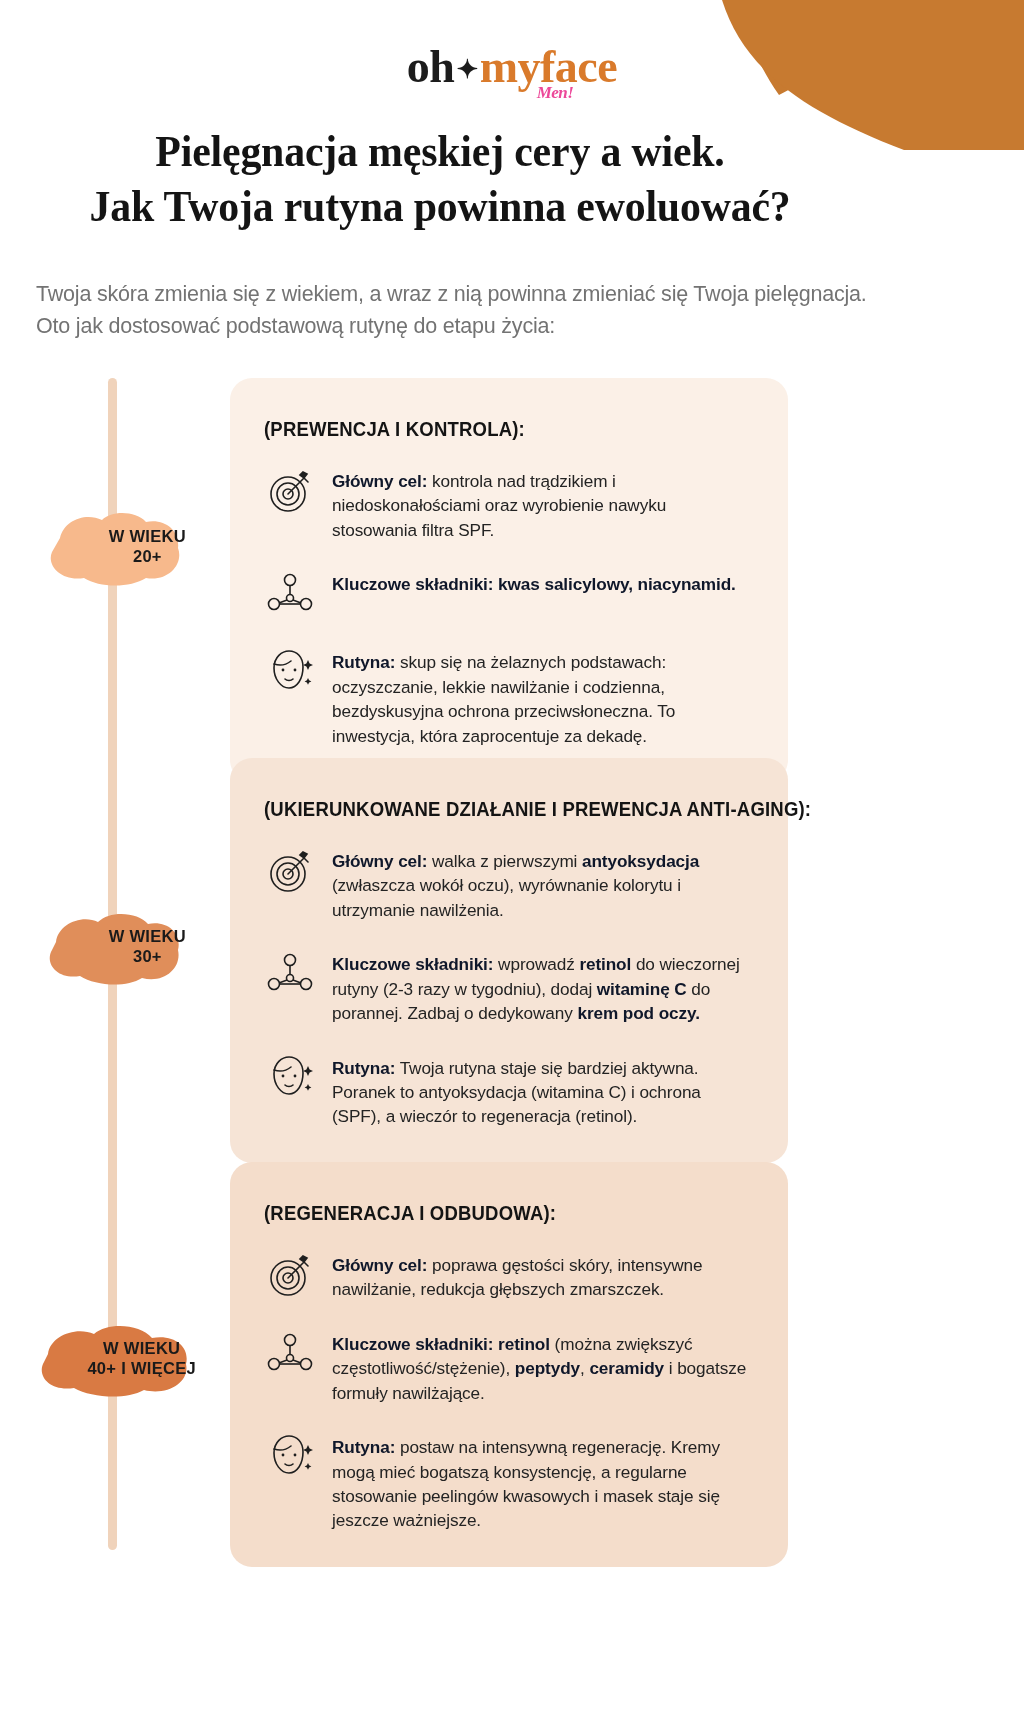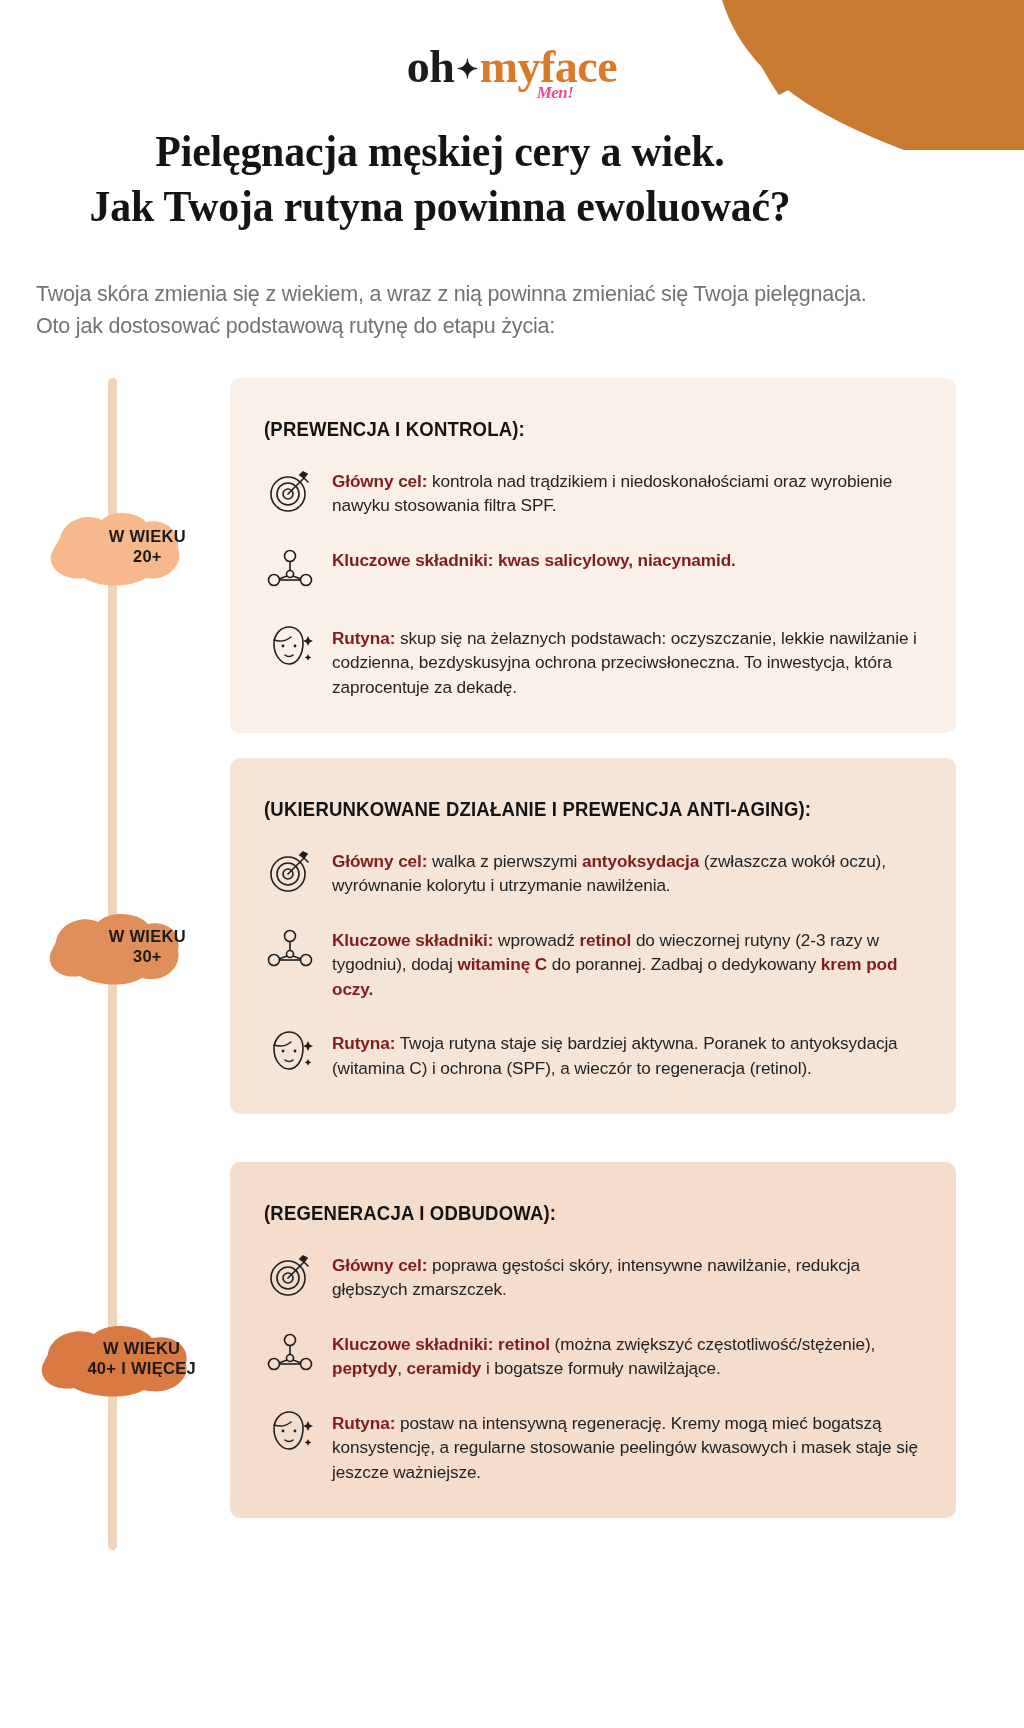--- a/index.html
+++ b/index.html
@@ -146,22 +146,22 @@
     white-space: pre-line;
   }
   .badge-1 { top: 130px; }
   .badge-2 { top: 150px; }
   .badge-3 { top: 158px; left: 28px; width: 168px; }
 
   
   .card {
     position: absolute;
     left: 230px;
-    width: 726px;
-    border-radius: 10px;
+    width: 558px;
+    border-radius: 22px;
     padding: 40px 34px 34px 34px;
   }
   .card-1 { top: 0; background: #fbf0e7; }
   .card-2 { top: 0; background: #f6e4d6; }
   .card-3 { top: 0; background: #f4ddcb; }
 
   .card-head {
     font-size: 19.5px;
     font-weight: bold;
     color: #141414;
@@ -189,21 +189,21 @@
   .item-icon svg { display: block; width: 52px; height: 52px; }
 
   .item-text {
     flex: 1 1 auto;
     font-size: 17.2px;
     line-height: 1.42;
     color: #232323;
     letter-spacing: -0.1px;
     padding-top: 6px;
   }
-  .item-text b { font-weight: bold; color: #7f1d1d; }
+  .item-text b { font-weight: bold; color: #0f172a; }
 </style>
 </head>
 <body>
 
 <div id="page">
 
   <div class="corner-swoosh">
     <svg viewBox="0 0 420 150" width="420" height="150" preserveAspectRatio="none">
       <path d="M 420,0 L 420,150 L 300,150 C 330,95 355,48 420,0 Z M 130,0 L 420,0 L 420,8 C 330,30 250,55 175,95 C 150,60 140,25 130,0 Z" fill="#c77a30"></path>
       <path d="M 120,0 L 420,0 L 420,105 C 380,118 330,132 292,150 L 420,150 L 420,0 Z" fill="#ffffff" opacity="0"></path>

